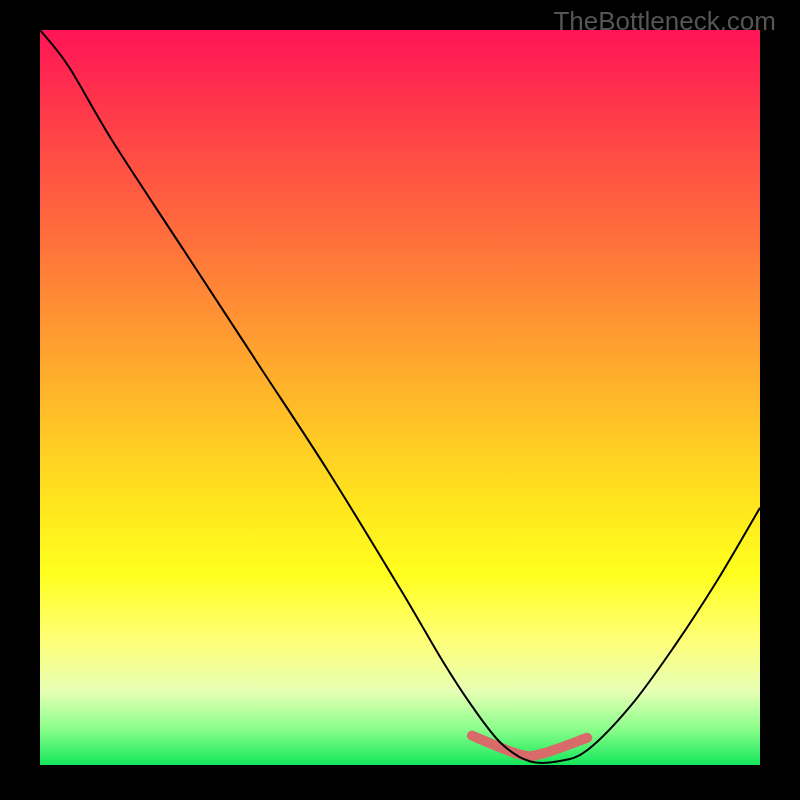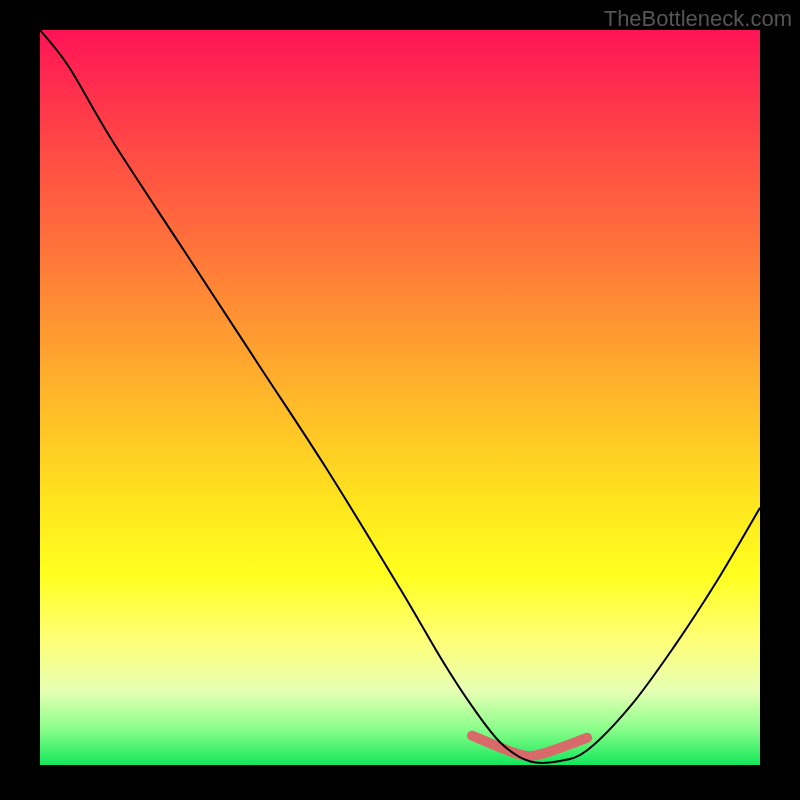--- a/index.html
+++ b/index.html
@@ -6,23 +6,23 @@
   body {
     width: 800px;
     height: 800px;
     background: #000;
     position: relative;
     font-family: Arial, sans-serif;
   }
   .watermark {
     position: absolute;
     top: 6px;
-    right: 8px;
+    right: 24px;
     color: #555;
-    font-size: 22px;
+    font-size: 26px;
     font-weight: 500;
     z-index: 10;
   }
   .plot-area {
     position: absolute;
     left: 40px;
     top: 30px;
     width: 720px;
     height: 735px;
   }

